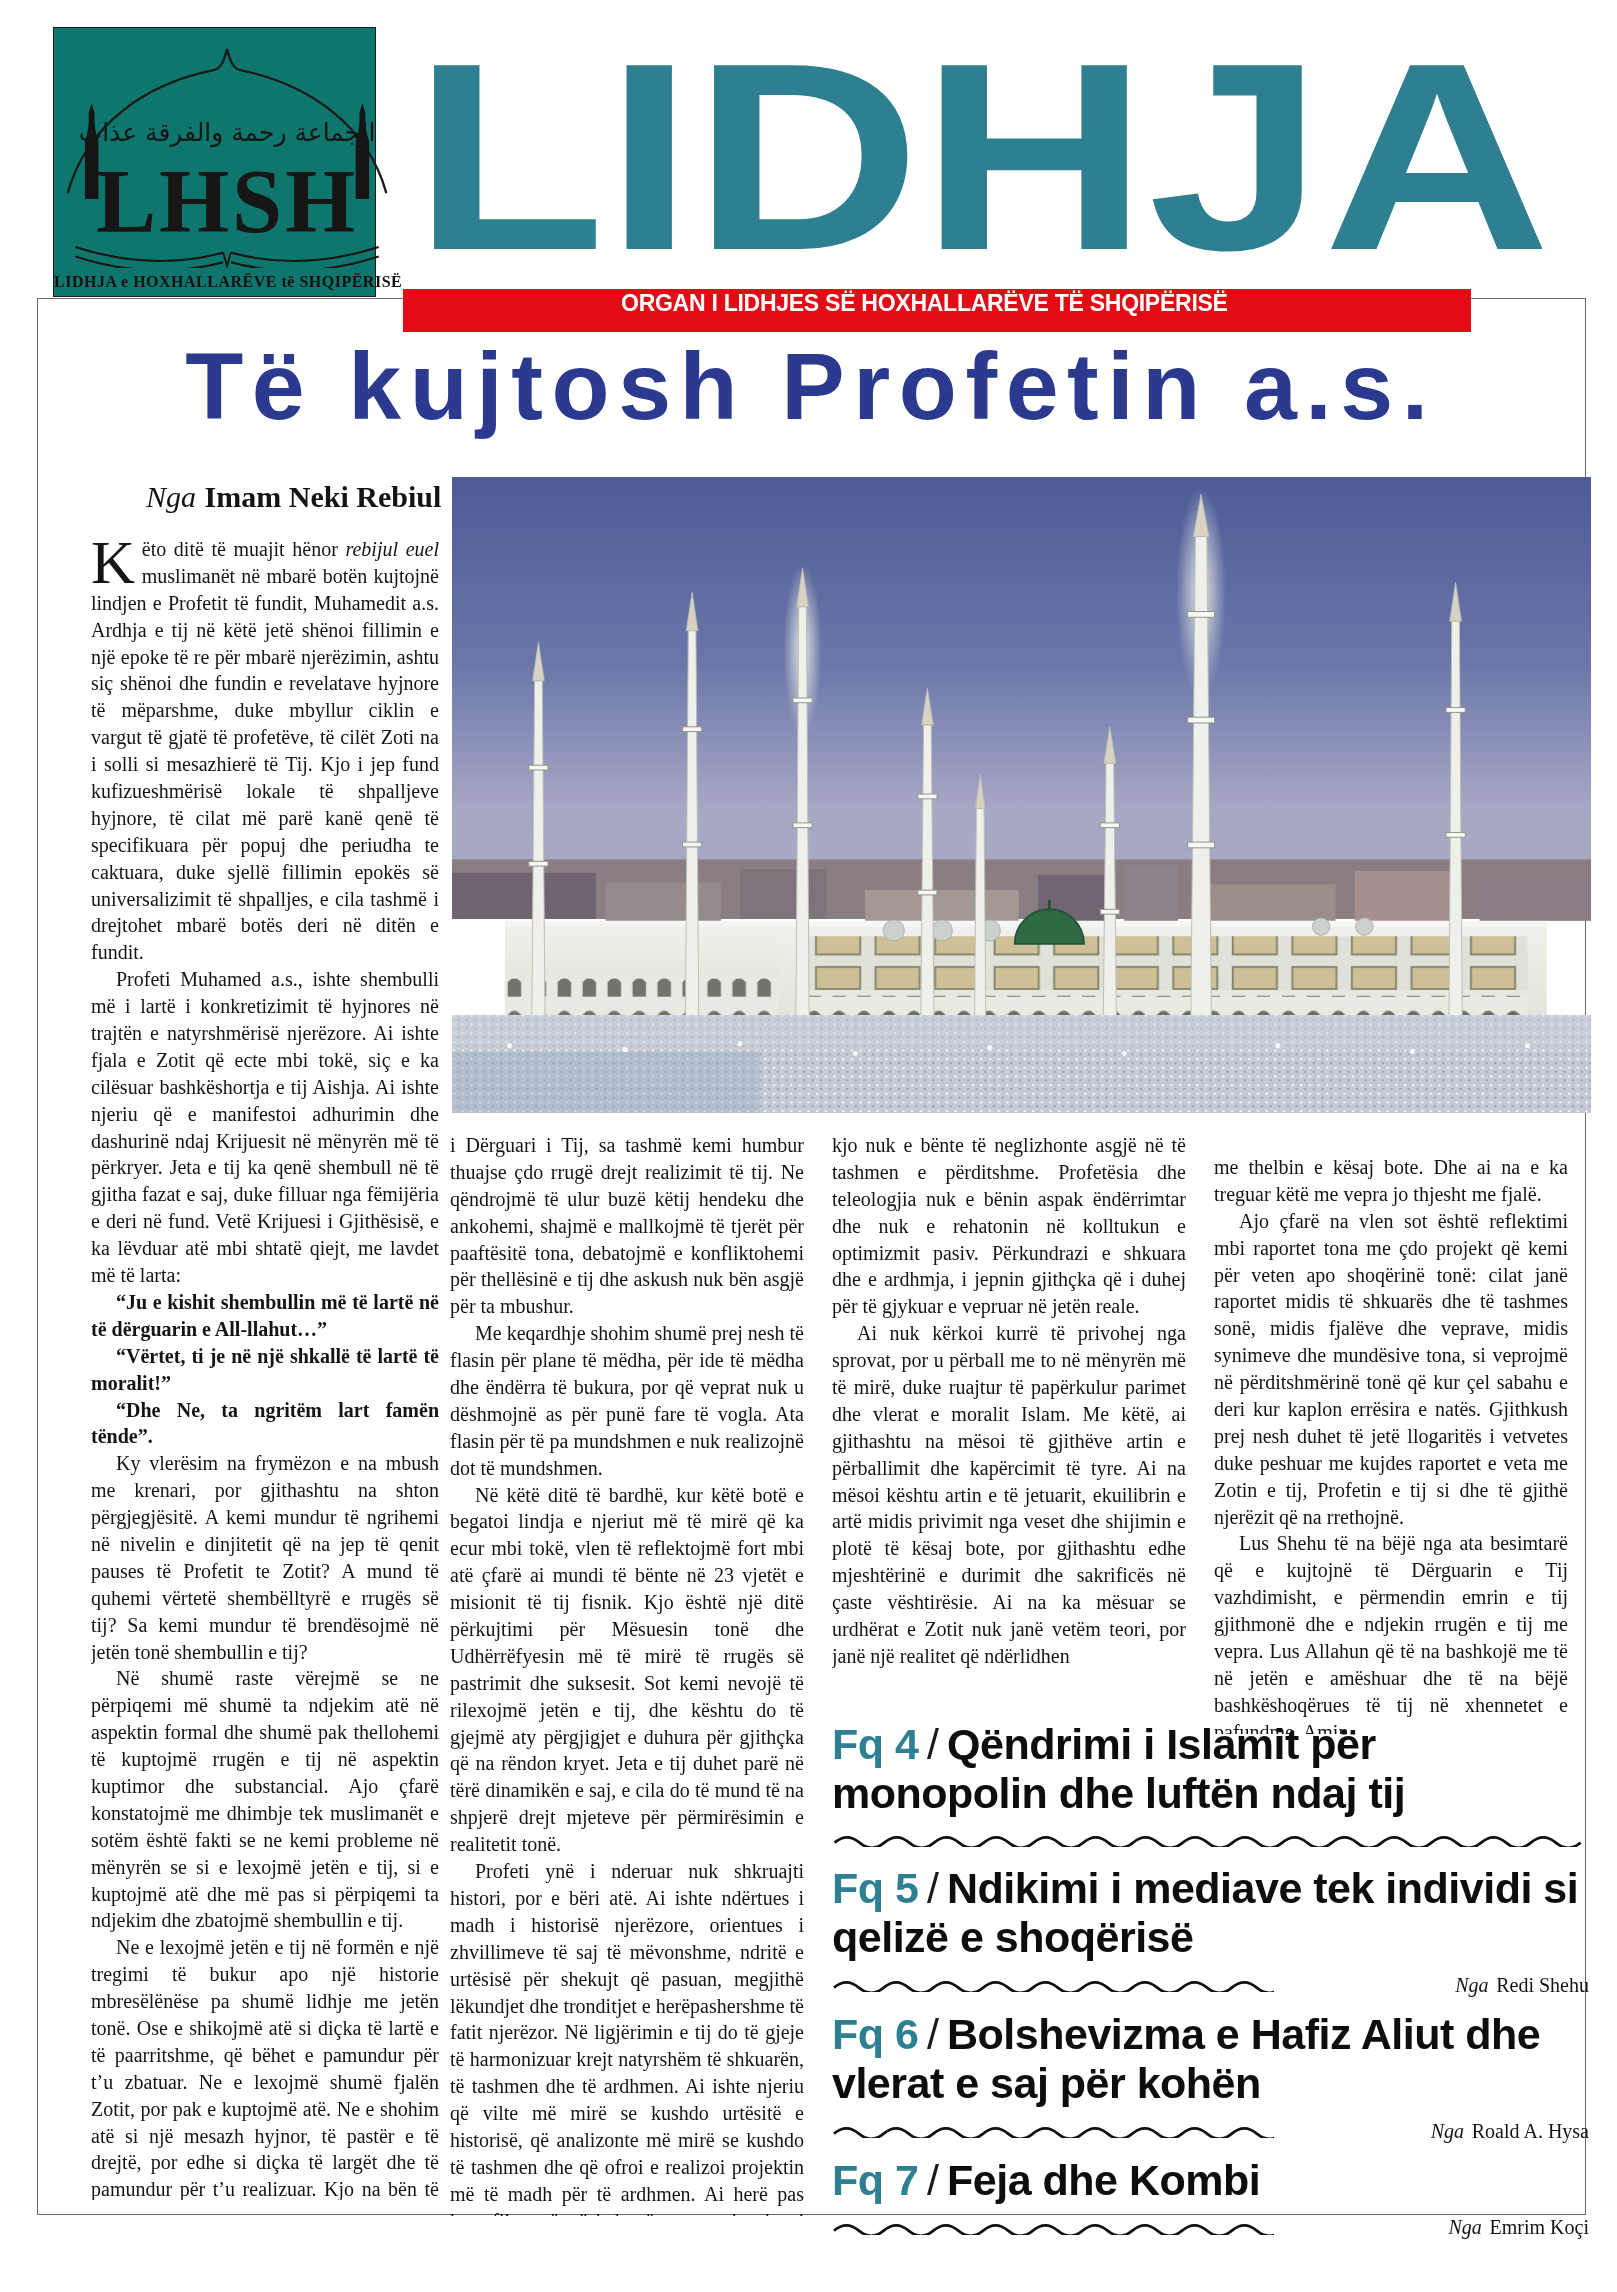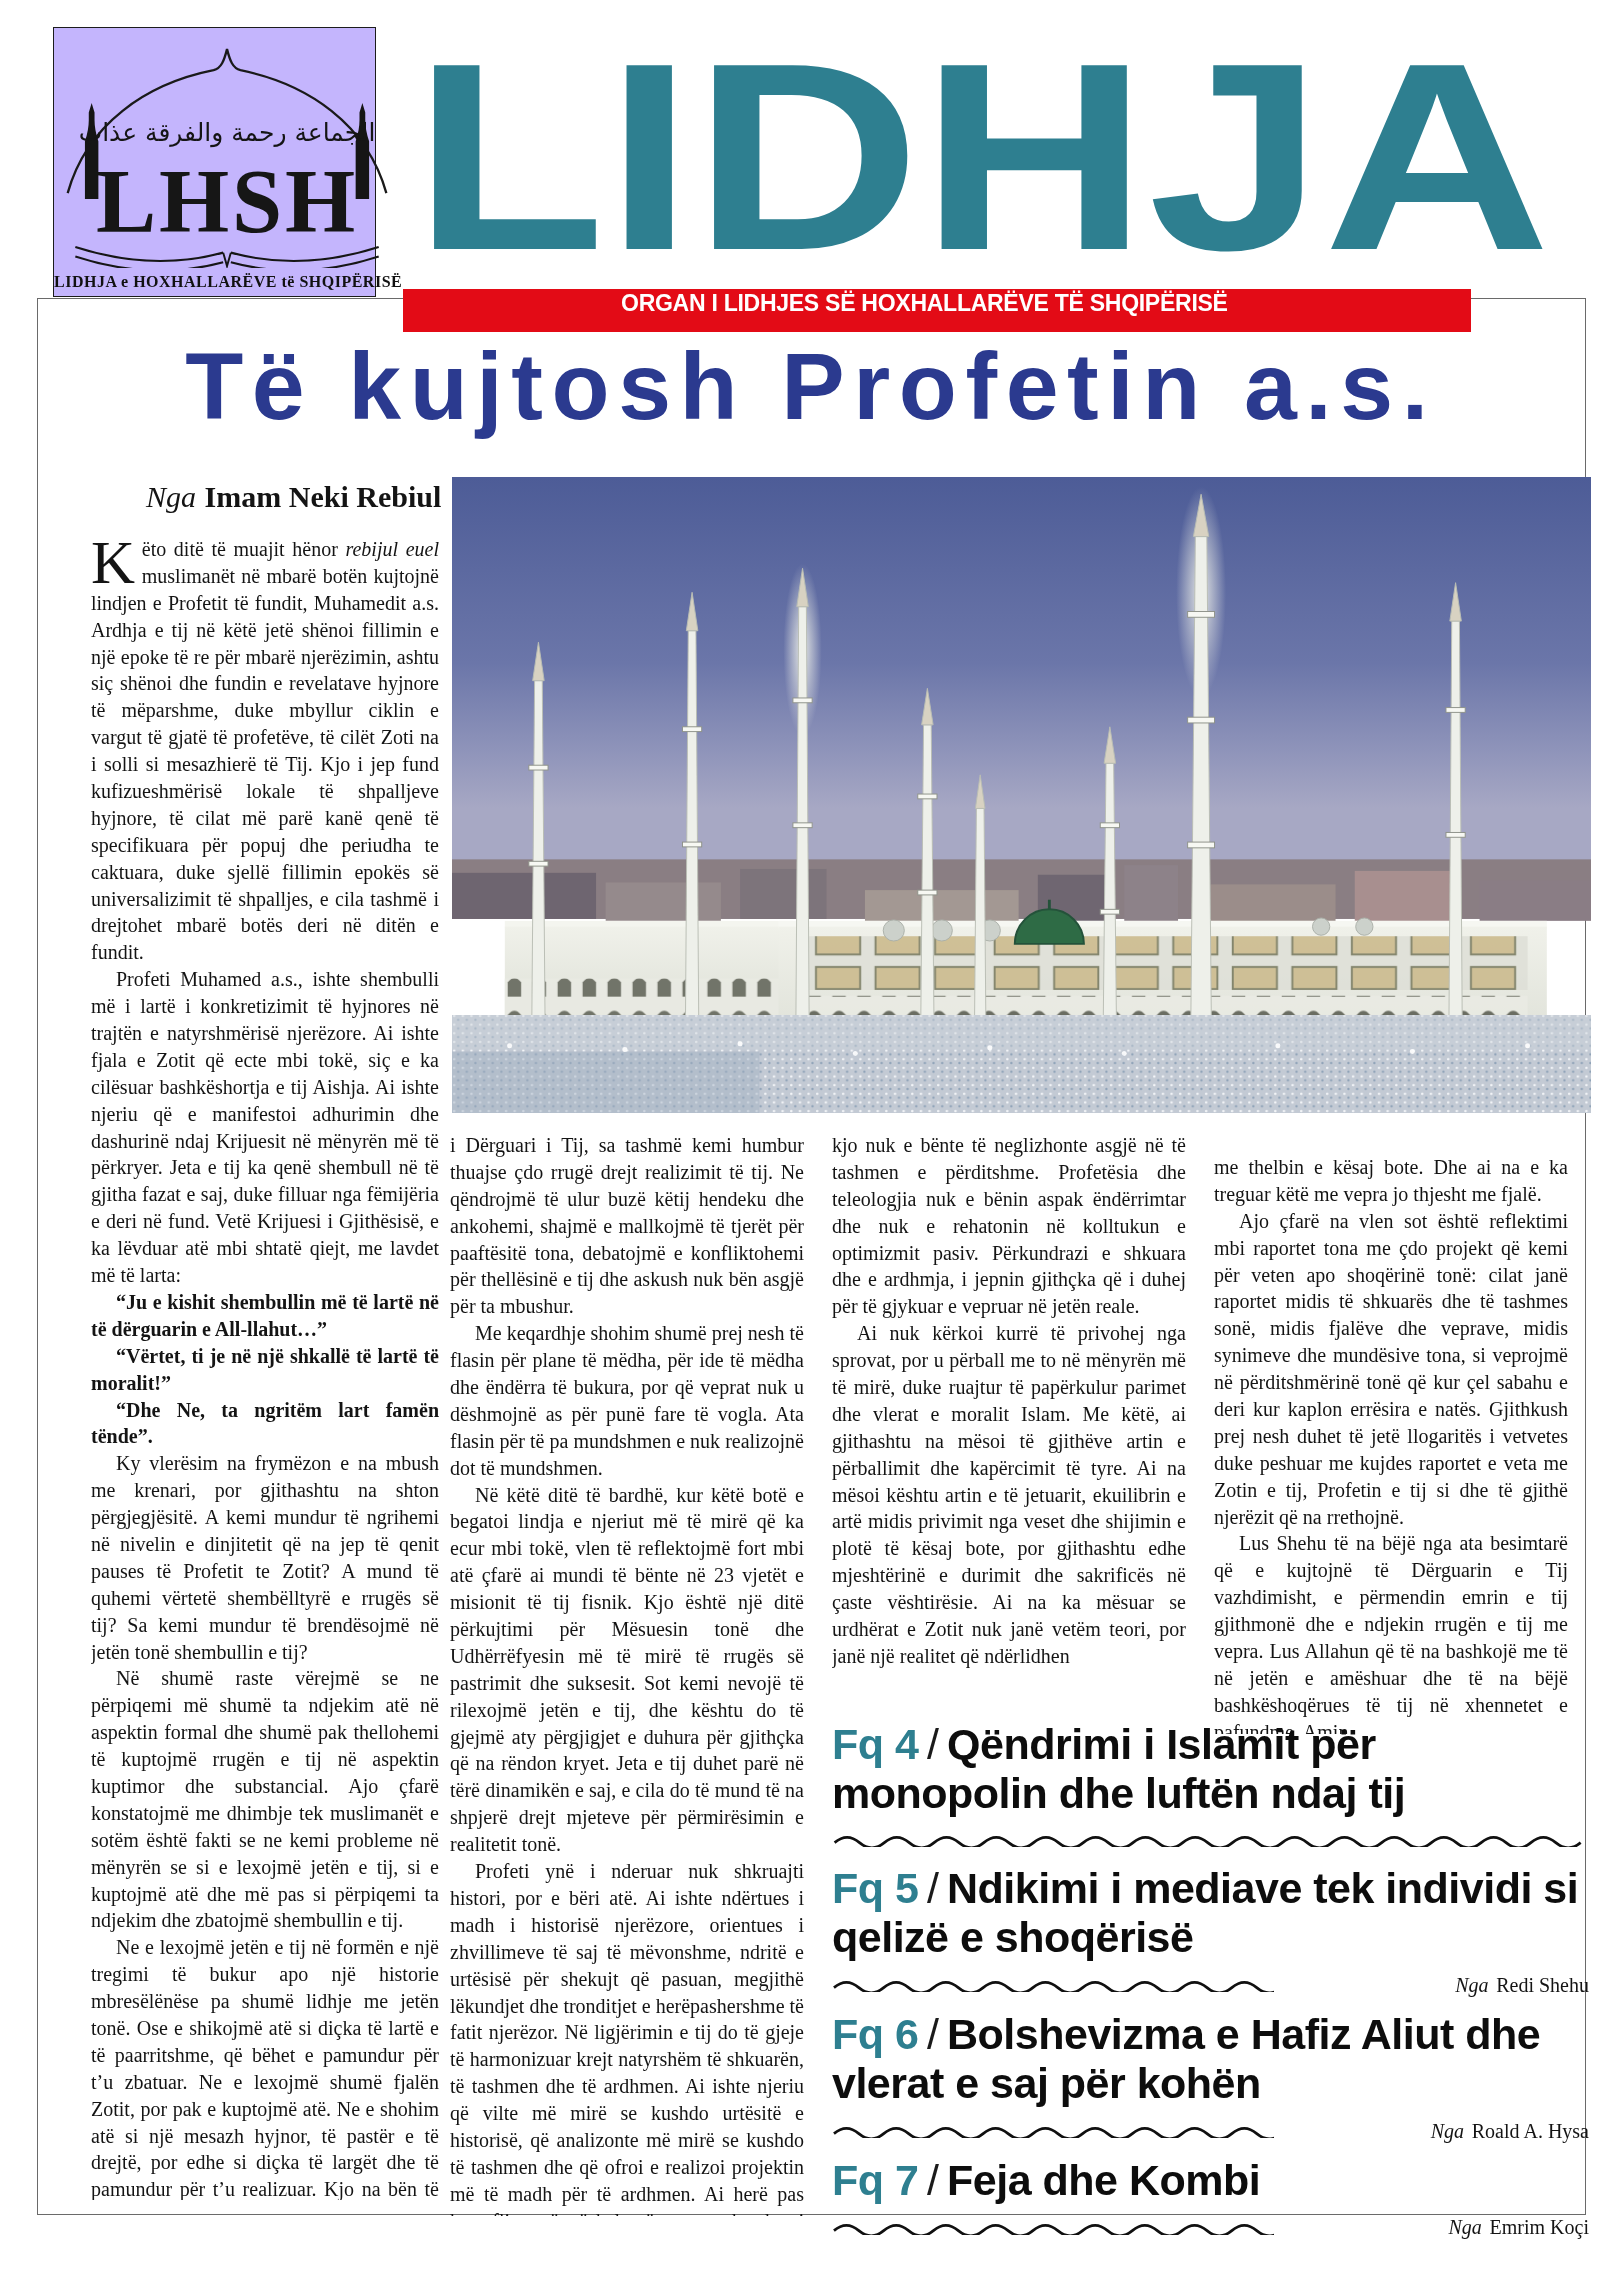--- a/index.html
+++ b/index.html
@@ -10,21 +10,21 @@
   }
   *{box-sizing:border-box;}
   html,body{margin:0;padding:0;background:#ffffff;}
   .page{
     position:relative;width:1618px;height:2292px;background:#fff;
     overflow:hidden;font-family:"Liberation Serif",serif;color:var(--ink);
   }
   
   .logo-box{
     position:absolute;left:53px;top:27px;width:323px;height:270px;
-    border:1.9px solid #1c1c1c;background:#c4b5fd;
+    border:1.9px solid #1c1c1c;background:#0f766e;
   }
   .logo-caption{
     position:absolute;left:0;bottom:4.8px;width:100%;text-align:center;
     font-size:16px;letter-spacing:0.5px;font-weight:bold;color:#111;white-space:nowrap;
   }
   .masthead-title{
     position:absolute;left:413px;top:33px;width:1201px;height:252px;overflow:hidden;
     color:var(--teal);font-family:"Liberation Sans",sans-serif;
   }
   .masthead-title span{

